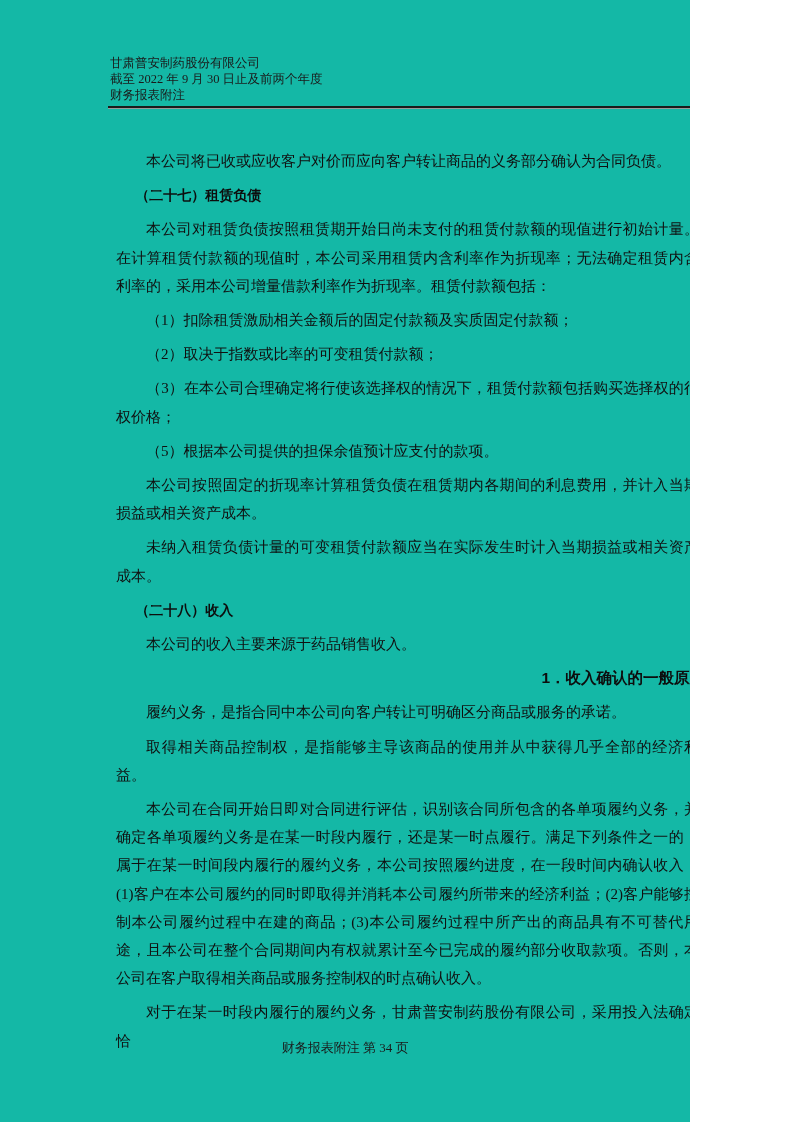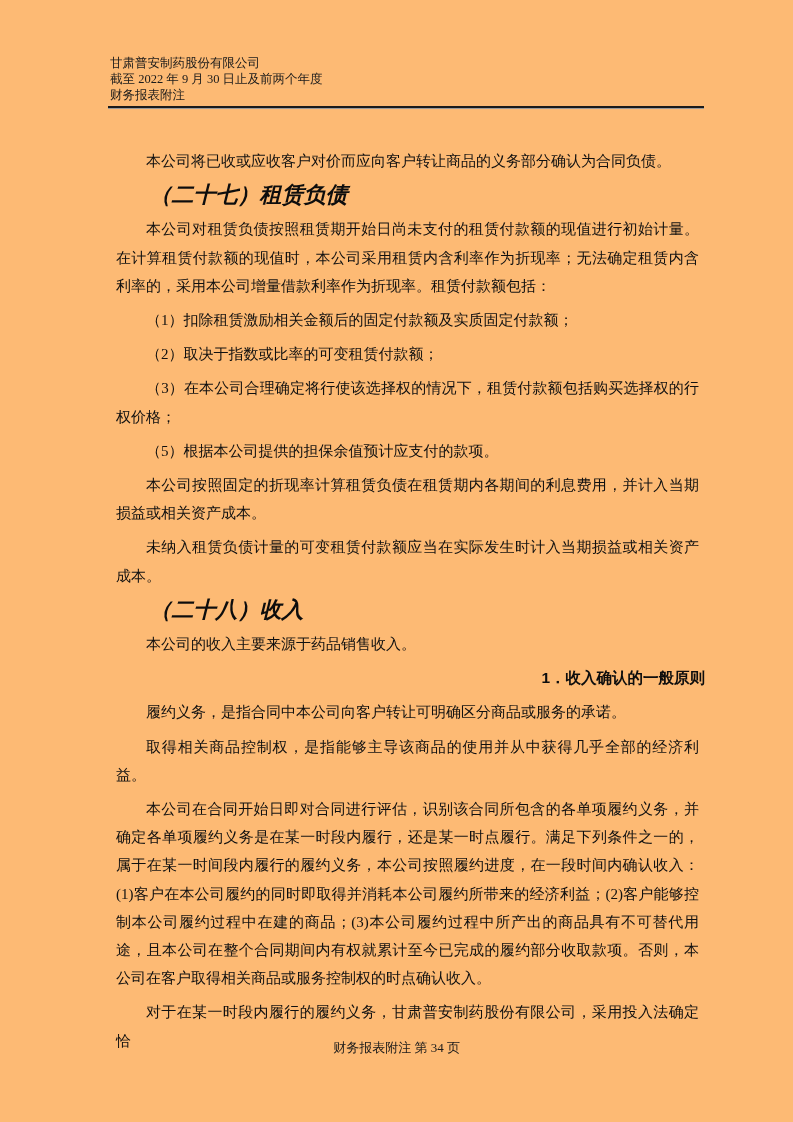--- a/index.html
+++ b/index.html
@@ -2,23 +2,23 @@
 <html><head>
 <meta charset="utf-8">
 <style>
   html, body {
     margin: 0;
     padding: 0;
     background: #ffffff;
   }
   .page {
     position: relative;
-    width: 793px;
+    width: 690px;
     height: 1122px;
-    background: #fdba74;
+    background: #14b8a6;
     color: #131313;
     font-family: "Liberation Serif", "DejaVu Serif", serif;
     overflow: hidden;
   }
   .header {
     position: absolute;
     top: 56px;
     left: 110px;
     right: 85px;
     font-size: 12.5px;
@@ -43,28 +43,27 @@
     line-height: 28.2px;
     text-align: justify;
     color: #101010;
   }
   .para {
     margin: 6px;
     text-indent: 2em;
   }
   .h-major {
     margin: 5px 0 0 0;
-    font-size: 22px;
+    font-size: 14px;
     font-weight: bold;
     line-height: 28.2px;
     text-indent: 1.8em;
     text-align: left;
     font-family: "Liberation Sans", "DejaVu Sans", sans-serif;
     color: #0d0d0d;
-    font-style: italic;
   }
   .h-minor {
     margin: 0;
     font-size: 15.5px;
     font-weight: bold;
     line-height: 28.2px;
     text-indent: 2em;
     text-align: right;
     font-family: "Liberation Sans", "DejaVu Sans", sans-serif;
     color: #0d0d0d;

